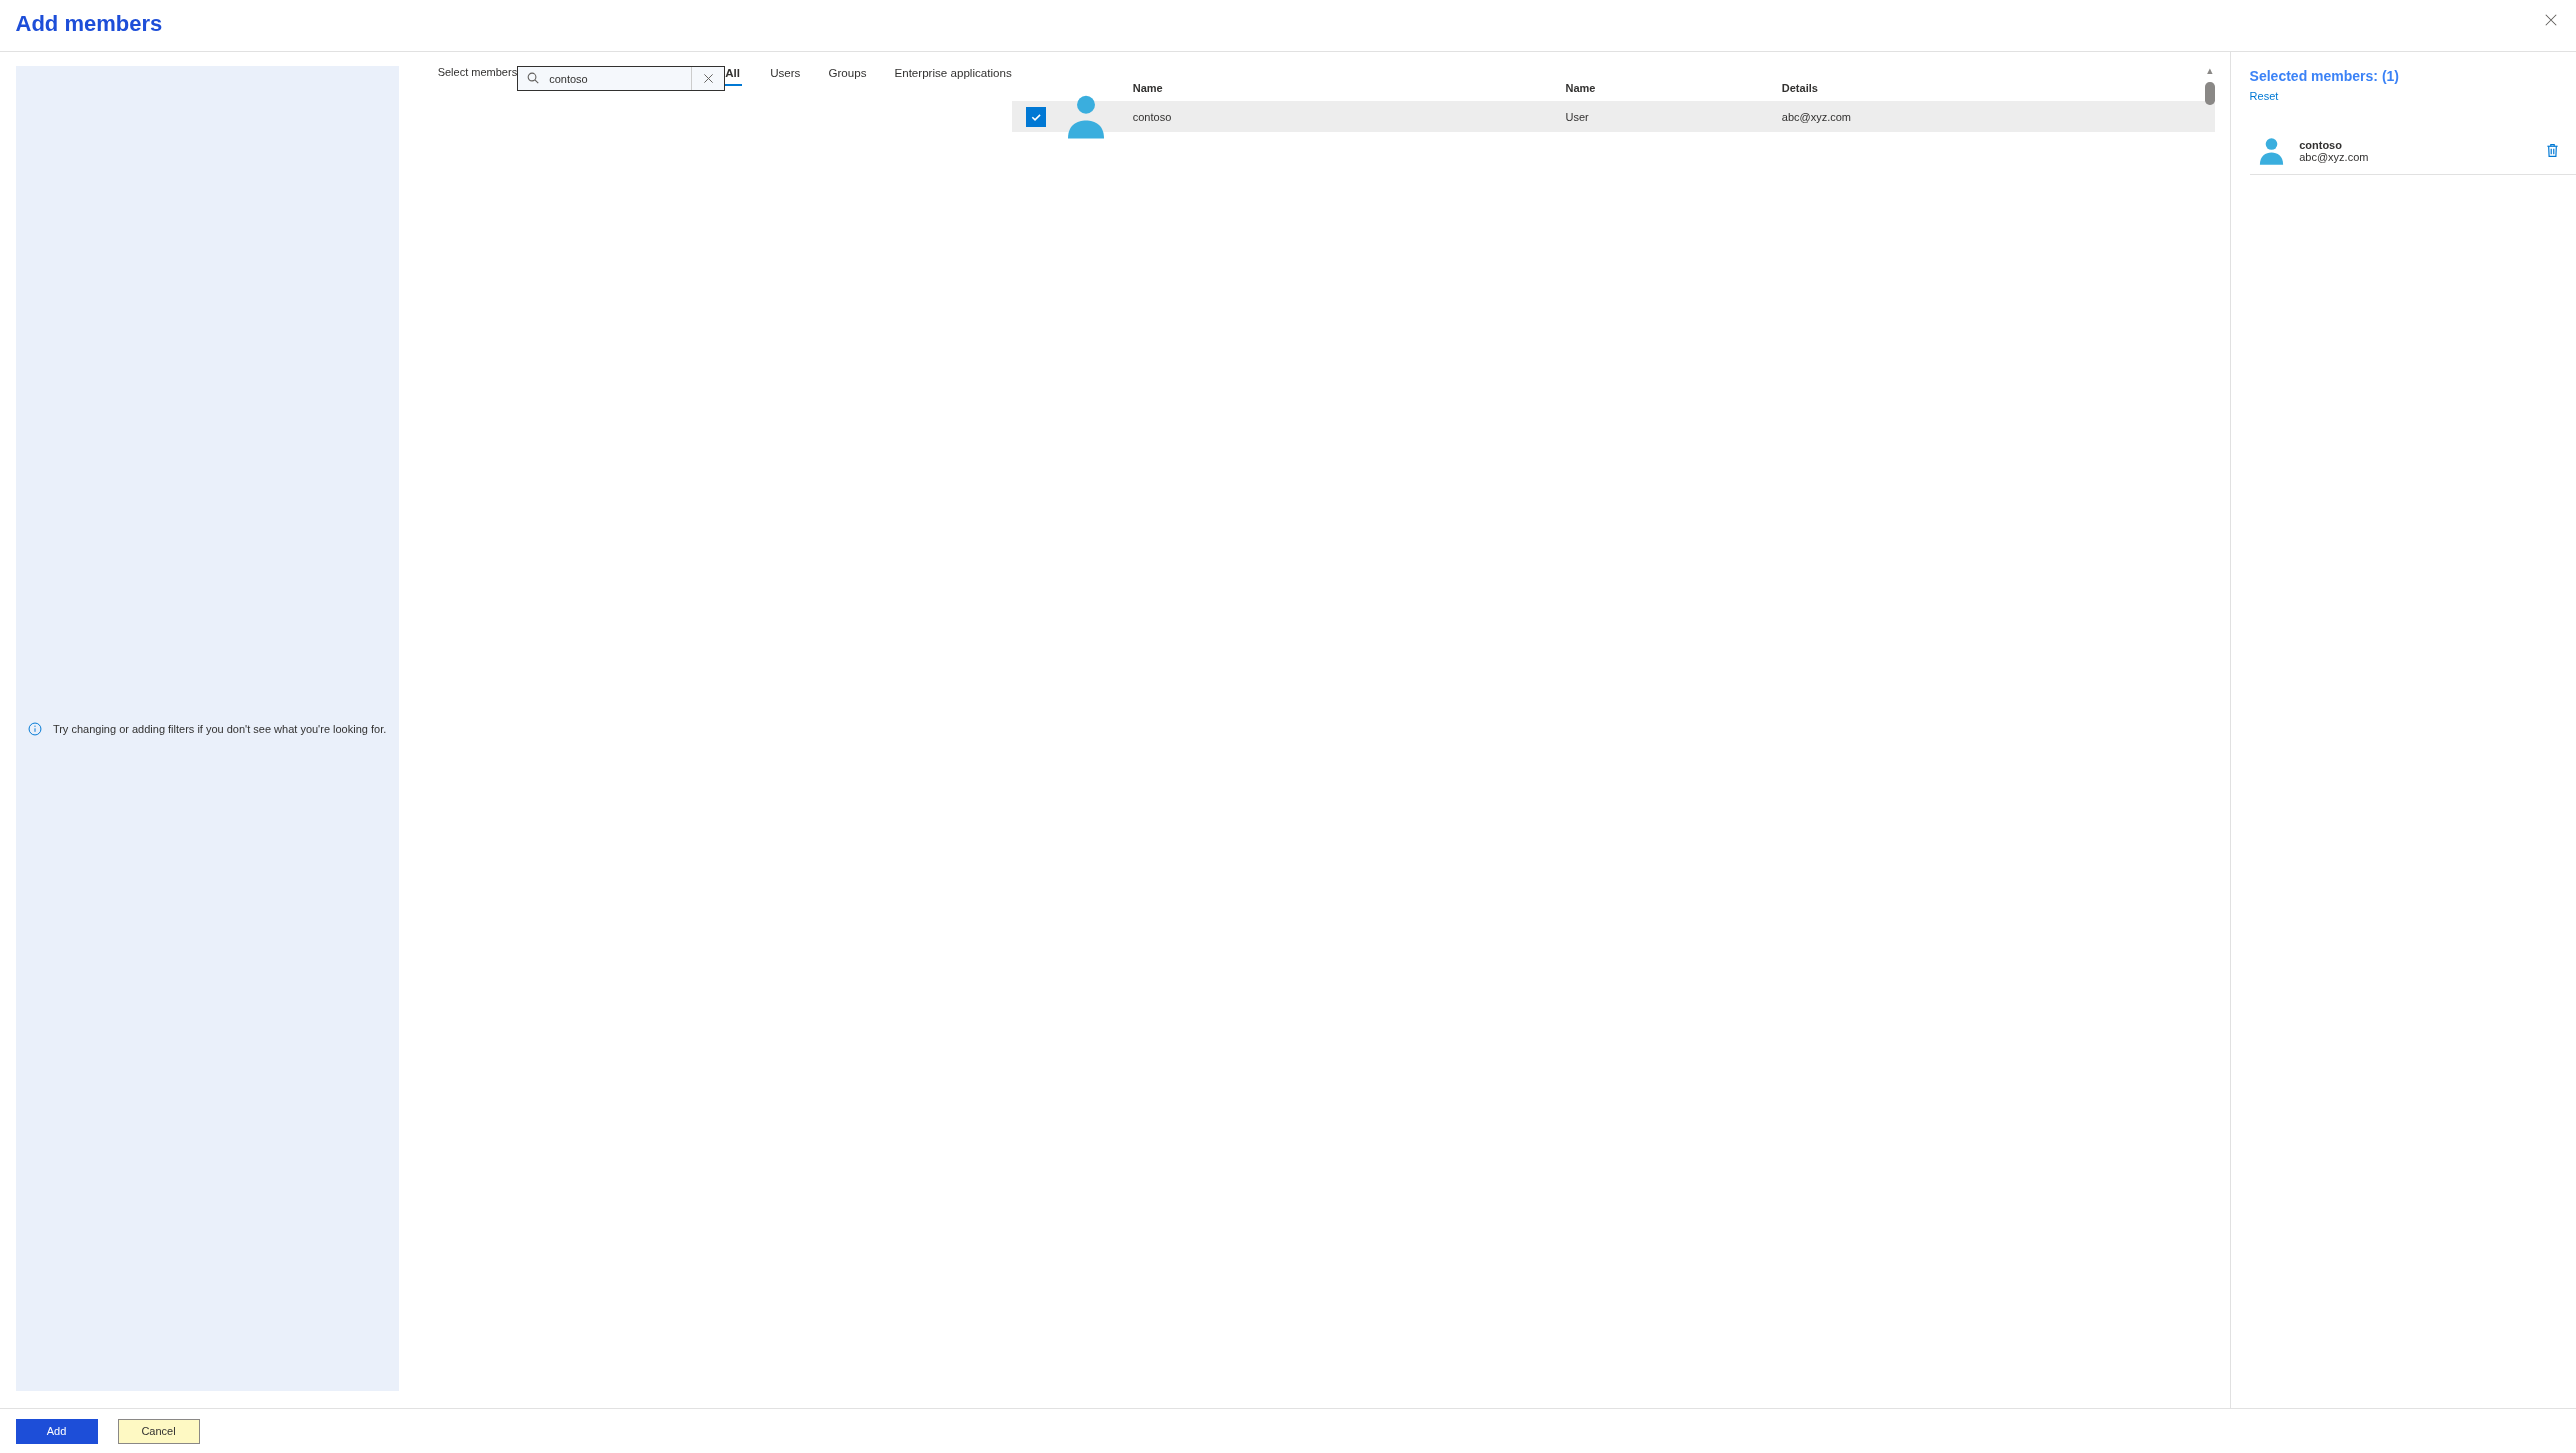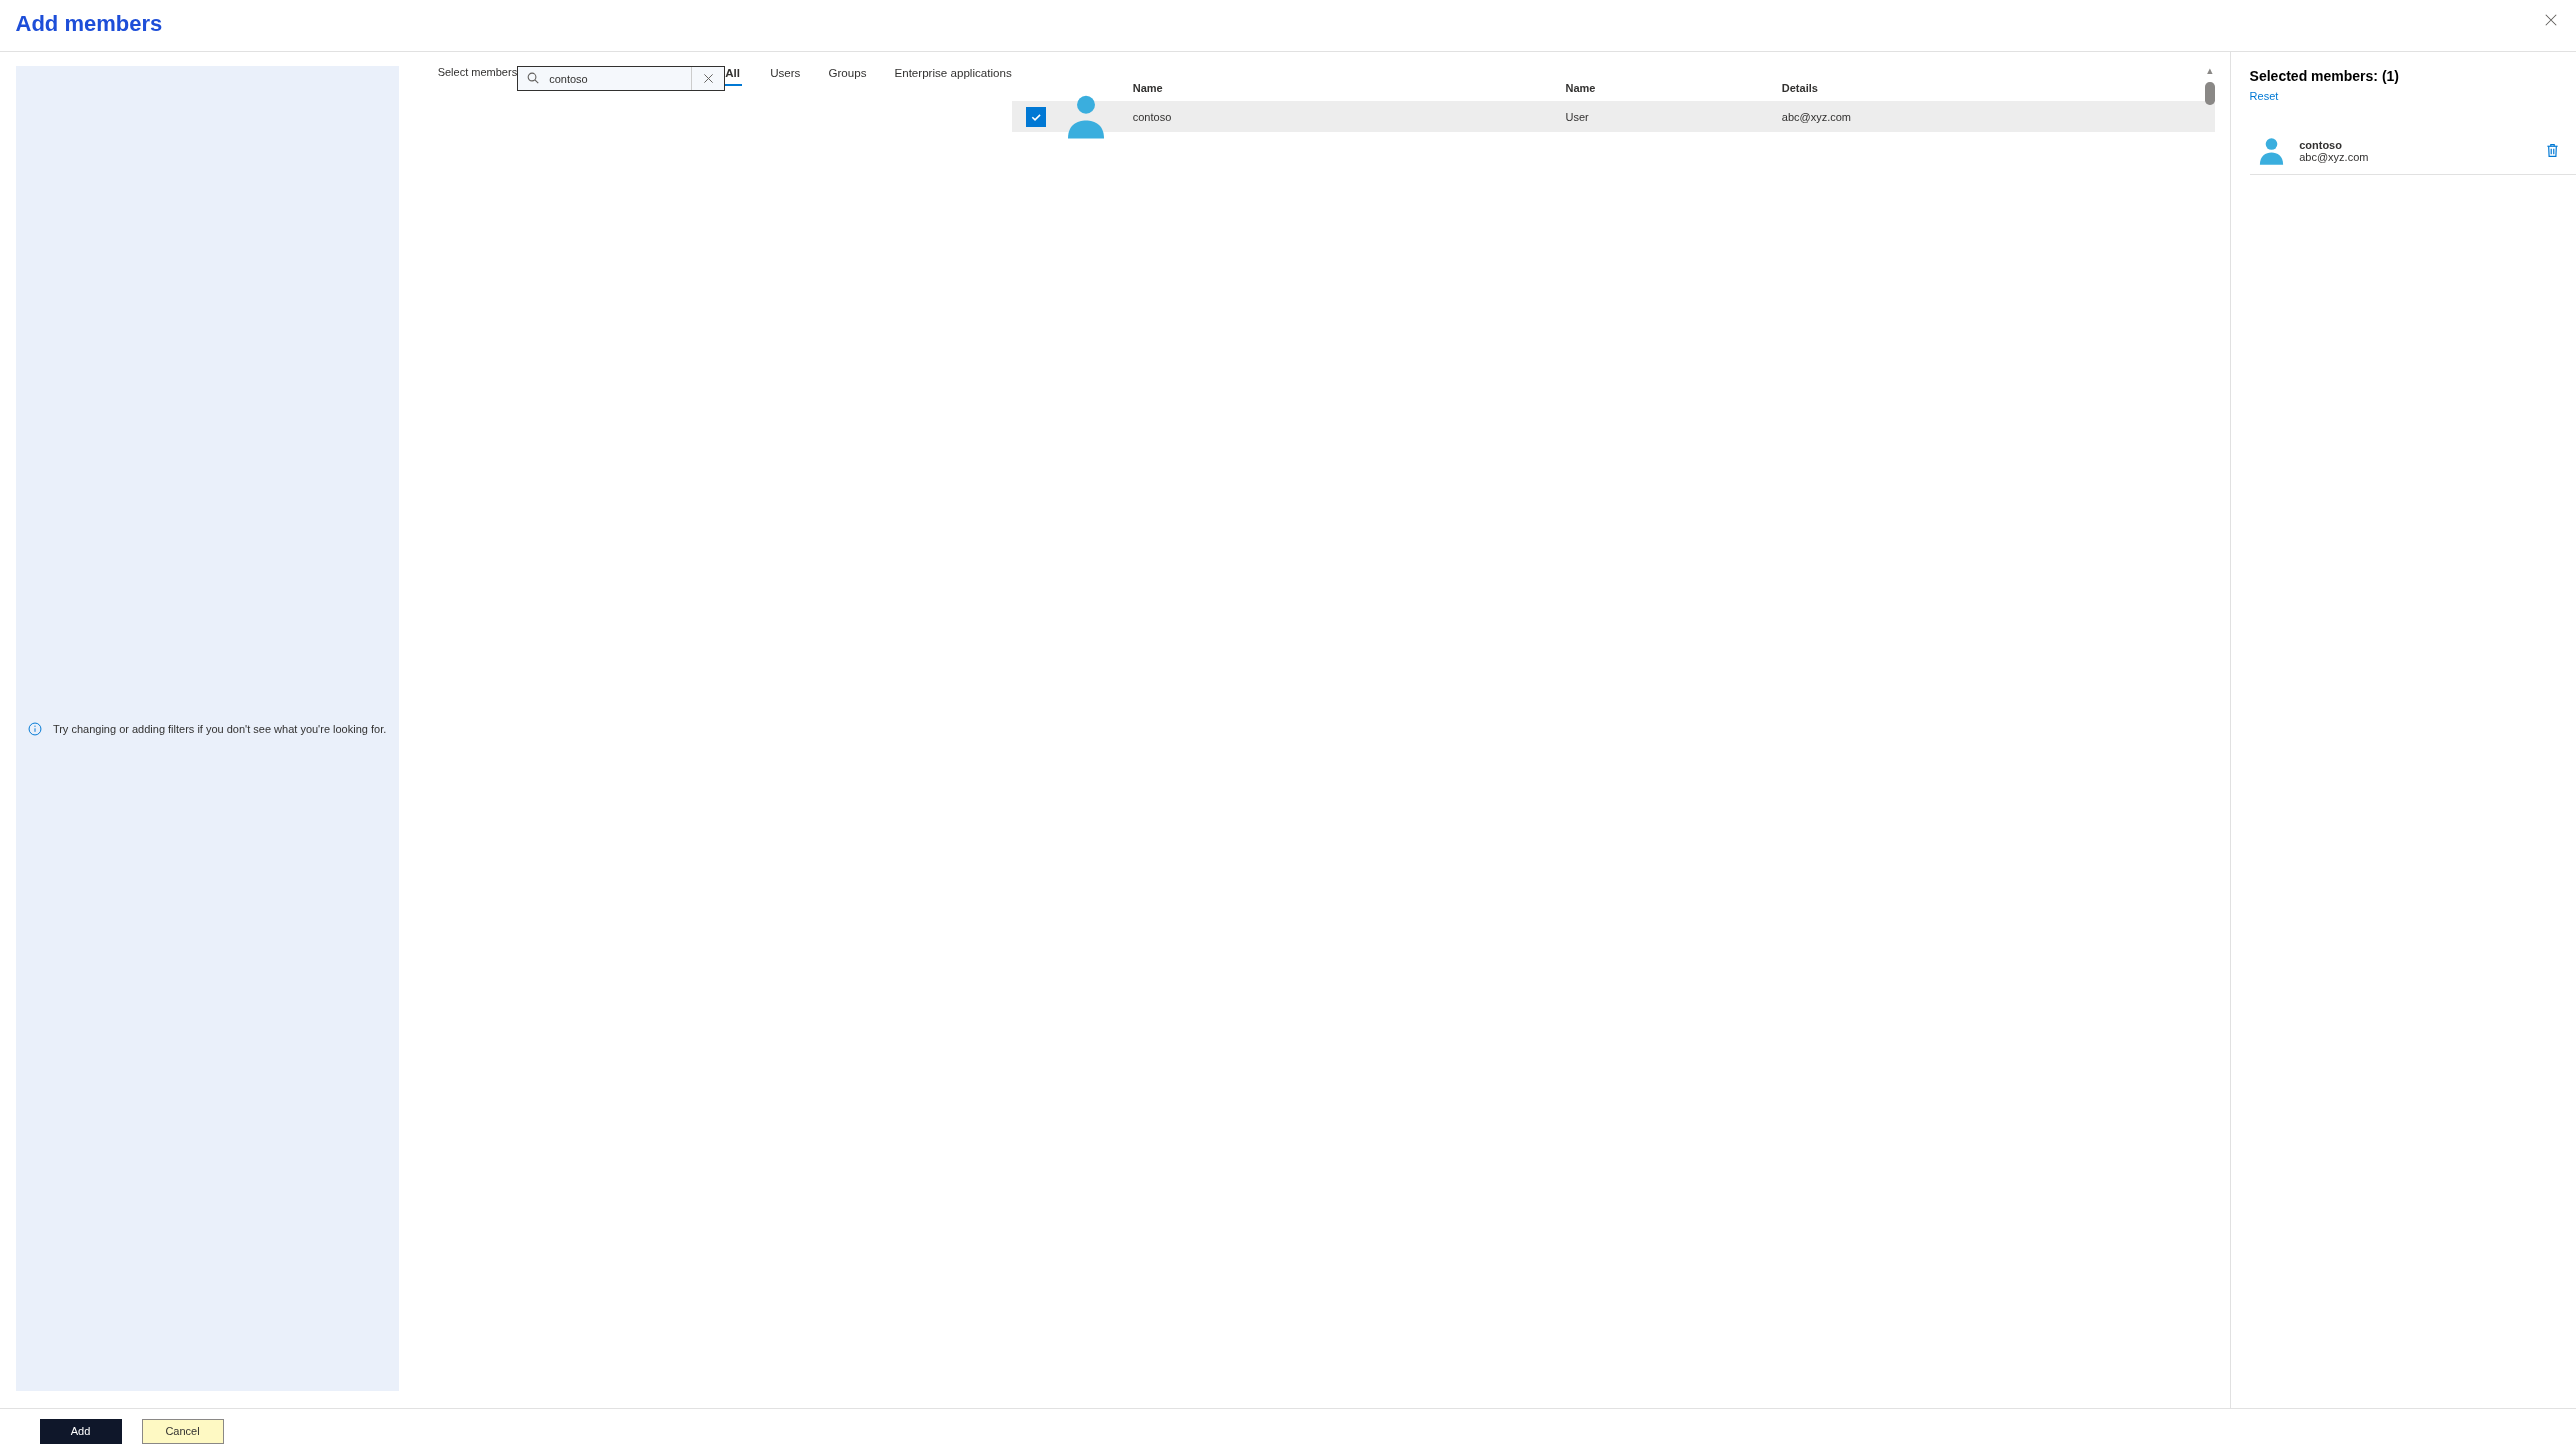--- a/index.html
+++ b/index.html
@@ -210,21 +210,21 @@
       color: #3aaede;
     }
     .user-icon-sm svg { width: 100%; height: 100%; }
     .right-pane {
       width: 345px;
       padding: 15.5px 0 0 18.6px;
     }
     .selected-title {
       font-size: 14px;
       font-weight: 600;
-      color: #000000;
+      color: #3b82f6;
       margin-bottom: 6.2px;
       padding-right: 24px;
     }
     .reset-link {
       color: #0078d4;
       font-size: 11px;
       cursor: pointer;
       display: inline-block;
       margin-bottom: 26px;
     }
@@ -259,24 +259,23 @@
     }
     .btn {
       height: 25px;
       padding: 0 22px;
       font-size: 11px;
       font-family: inherit;
       cursor: pointer;
       border: none;
     }
     .btn-primary {
-      background: #0f172a;
+      background: #1d4ed8;
       color: #ffffff;
       min-width: 82px;
-      margin-left: 24px;
     }
     .btn-secondary {
       background: #fef9c3;
       border: 0.8px solid #8a8886;
       color: #323130;
       min-width: 82px;
       text-align: center;
     }
   </style>
 </head>

